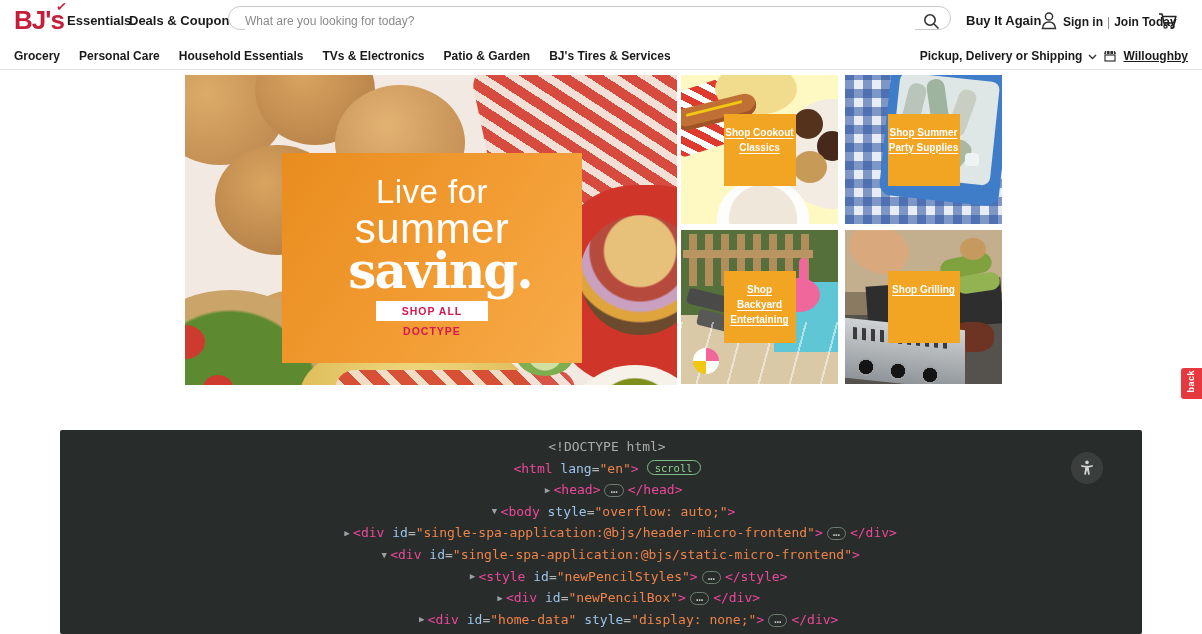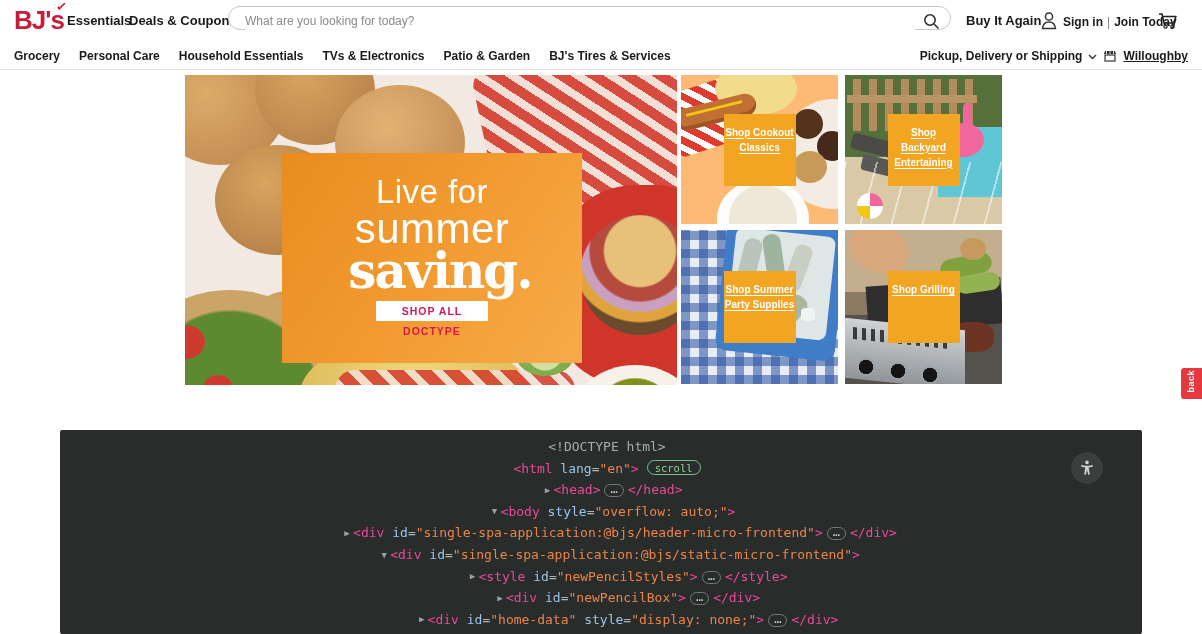--- a/index.html
+++ b/index.html
@@ -56,21 +56,21 @@
   .hero-line1 { margin-top:20px; font-size:33px; font-weight:400; letter-spacing:.5px; }
   .hero-line2 { font-size:42px; font-weight:400; line-height:36px; letter-spacing:.5px; }
   .hero-line3 { font-family:"DejaVu Serif",serif; font-size:50px; font-weight:700; line-height:48px; letter-spacing:-2px; margin-left:16px; }
   .hero-cta { display:inline-block; margin-top:6px; width:112px; height:20px; line-height:20px; background:#fff; color:#d6164e; font-size:10.5px; font-weight:700; letter-spacing:1px; cursor:pointer; }
 
   .hero-right { display:grid; grid-template-columns:157px 157px; grid-template-rows:149px 154px; gap:6px 7px; }
   .tile { position:relative; overflow:hidden; cursor:pointer; }
   .tile-overlay { position:absolute; left:50%; top:50%; transform:translate(-50%,-50%); width:72px; height:72px; background:#f2a423; color:#fff; font-size:10px; font-weight:700; text-align:center; line-height:1.5; padding-top:11px; text-decoration:underline; text-underline-offset:2px; }
 
   
-  .t1 { background:#fdba74; }
+  .t1 { background:#fef9c3; }
   .t1 .checker { position:absolute; left:-12px; top:6px; width:95px; height:64px; transform:rotate(-18deg); background:repeating-linear-gradient(45deg,#e03a2e 0 7px,#fff 7px 13px); border-radius:6px; }
   .t1 .hotdog { position:absolute; left:-6px; top:26px; width:82px; height:22px; border-radius:11px; background:#c07034; transform:rotate(-14deg); box-shadow:inset 0 -4px 0 #9e5426; }
   .t1 .mustard { position:absolute; left:4px; top:32px; width:58px; height:3px; background:#f2c711; transform:rotate(-14deg); border-radius:2px; }
   .t1 .chips { position:absolute; left:34px; top:-12px; width:82px; height:52px; border-radius:50%; background:#f1dc8e; }
   .t1 .plate { position:absolute; left:98px; top:24px; width:110px; height:110px; border-radius:50%; background:#f2ece2; }
   .t1 .cookie1 { position:absolute; left:112px; top:34px; width:30px; height:30px; border-radius:50%; background:#54321c; }
   .t1 .cookie2 { position:absolute; left:136px; top:56px; width:30px; height:30px; border-radius:50%; background:#46291a; }
   .t1 .cookie3 { position:absolute; left:112px; top:76px; width:34px; height:32px; border-radius:50%; background:#c89a58; }
   .t1 .bowl { position:absolute; left:36px; top:104px; width:92px; height:80px; border-radius:50%; background:radial-gradient(circle,#efe8da 0 55%, #fdfdfb 57% 100%); }
 
@@ -223,42 +223,42 @@
       <div class="chips"></div>
       <div class="hotdog"></div>
       <div class="mustard"></div>
       <div class="plate"></div>
       <div class="cookie1"></div>
       <div class="cookie2"></div>
       <div class="cookie3"></div>
       <div class="bowl"></div>
       <div class="tile-overlay">Shop Cookout Classics</div>
     </div>
+    <div class="tile t2">
+      <div class="cooler"></div>
+      <div class="cooler-in"></div>
+      <div class="bottle1"></div>
+      <div class="bottle2"></div>
+      <div class="bottle3"></div>
+      <div class="bottle4"></div>
+      <div class="ice1"></div>
+      <div class="ice2"></div>
+      <div class="tile-overlay">Shop Summer Party Supplies</div>
+    </div>
     <div class="tile t3">
       <div class="pergola"></div>
       <div class="pergola-beam"></div>
       <div class="pool"></div>
       <div class="flamingo-neck"></div>
       <div class="flamingo"></div>
       <div class="chair1"></div>
       <div class="chair2"></div>
       <div class="paver-lines"></div>
       <div class="ball"></div>
       <div class="tile-overlay">Shop Backyard Entertaining</div>
-    </div>
-    <div class="tile t2">
-      <div class="cooler"></div>
-      <div class="cooler-in"></div>
-      <div class="bottle1"></div>
-      <div class="bottle2"></div>
-      <div class="bottle3"></div>
-      <div class="bottle4"></div>
-      <div class="ice1"></div>
-      <div class="ice2"></div>
-      <div class="tile-overlay">Shop Summer Party Supplies</div>
     </div>
     <div class="tile t4">
       <div class="grilltop"></div>
       <div class="hand"></div>
       <div class="veg1"></div>
       <div class="veg2"></div>
       <div class="potato"></div>
       <div class="meat1"></div>
       <div class="meat2"></div>
       <div class="tomato"></div>

